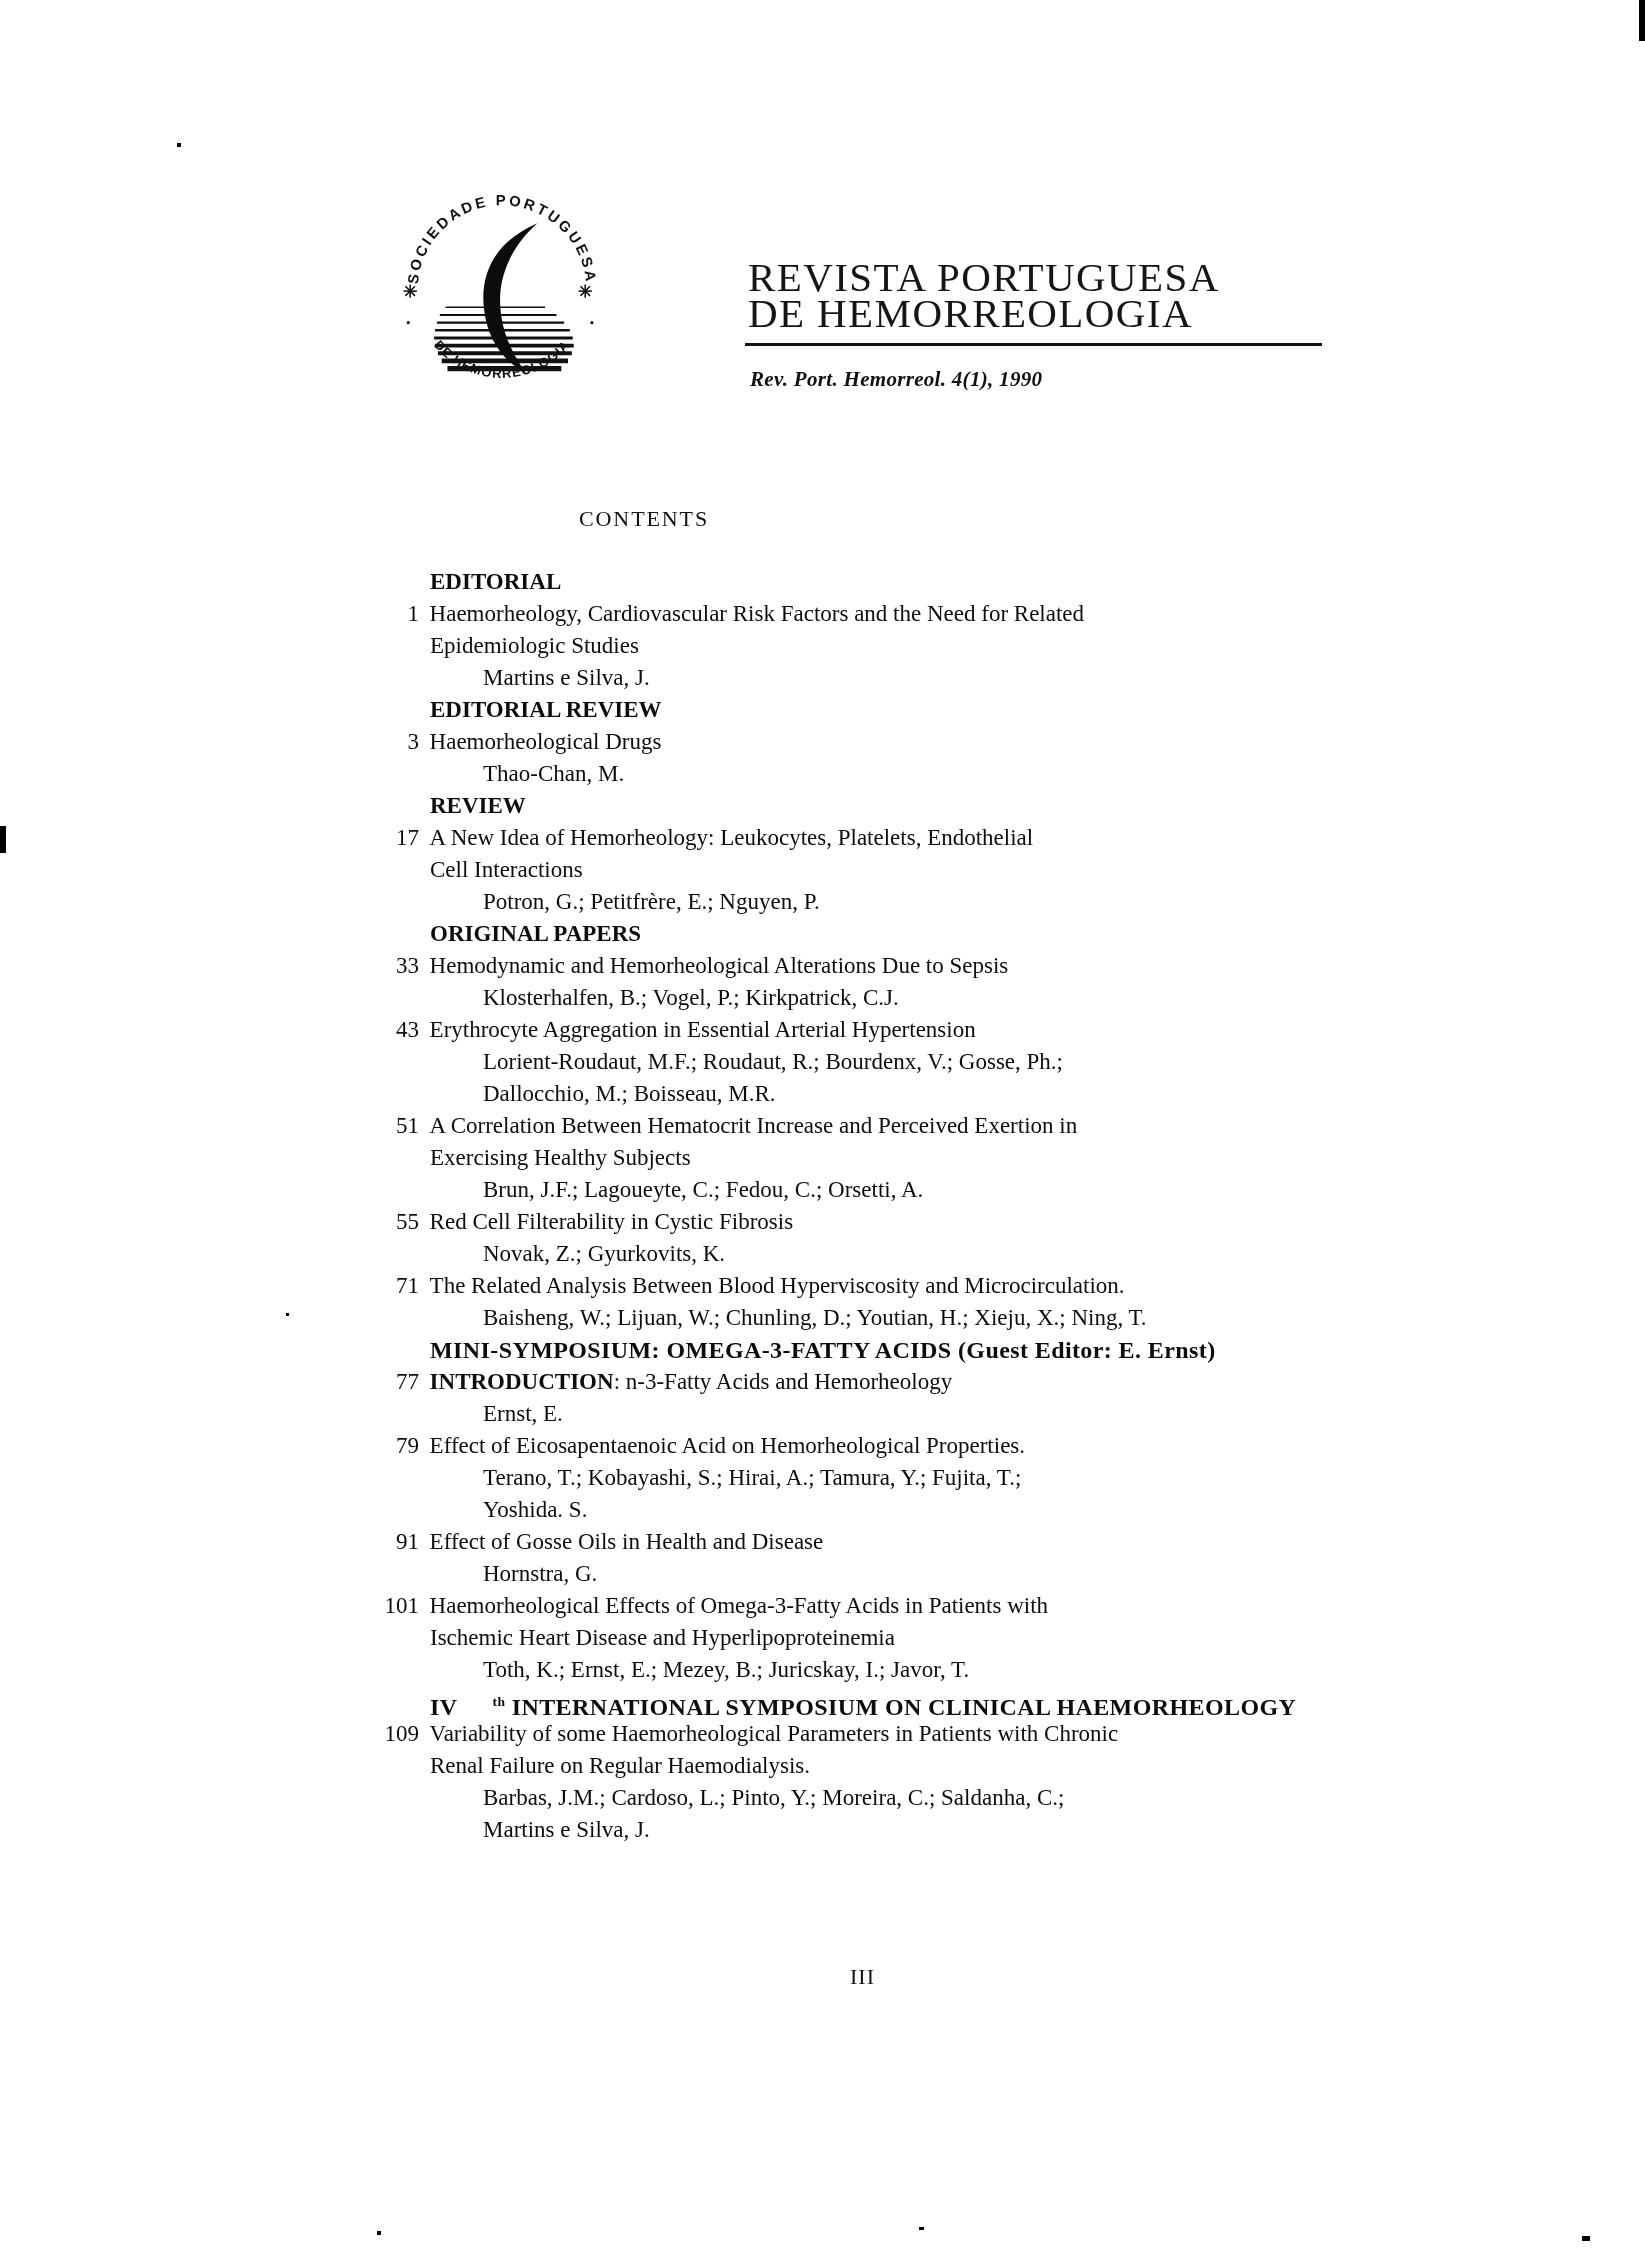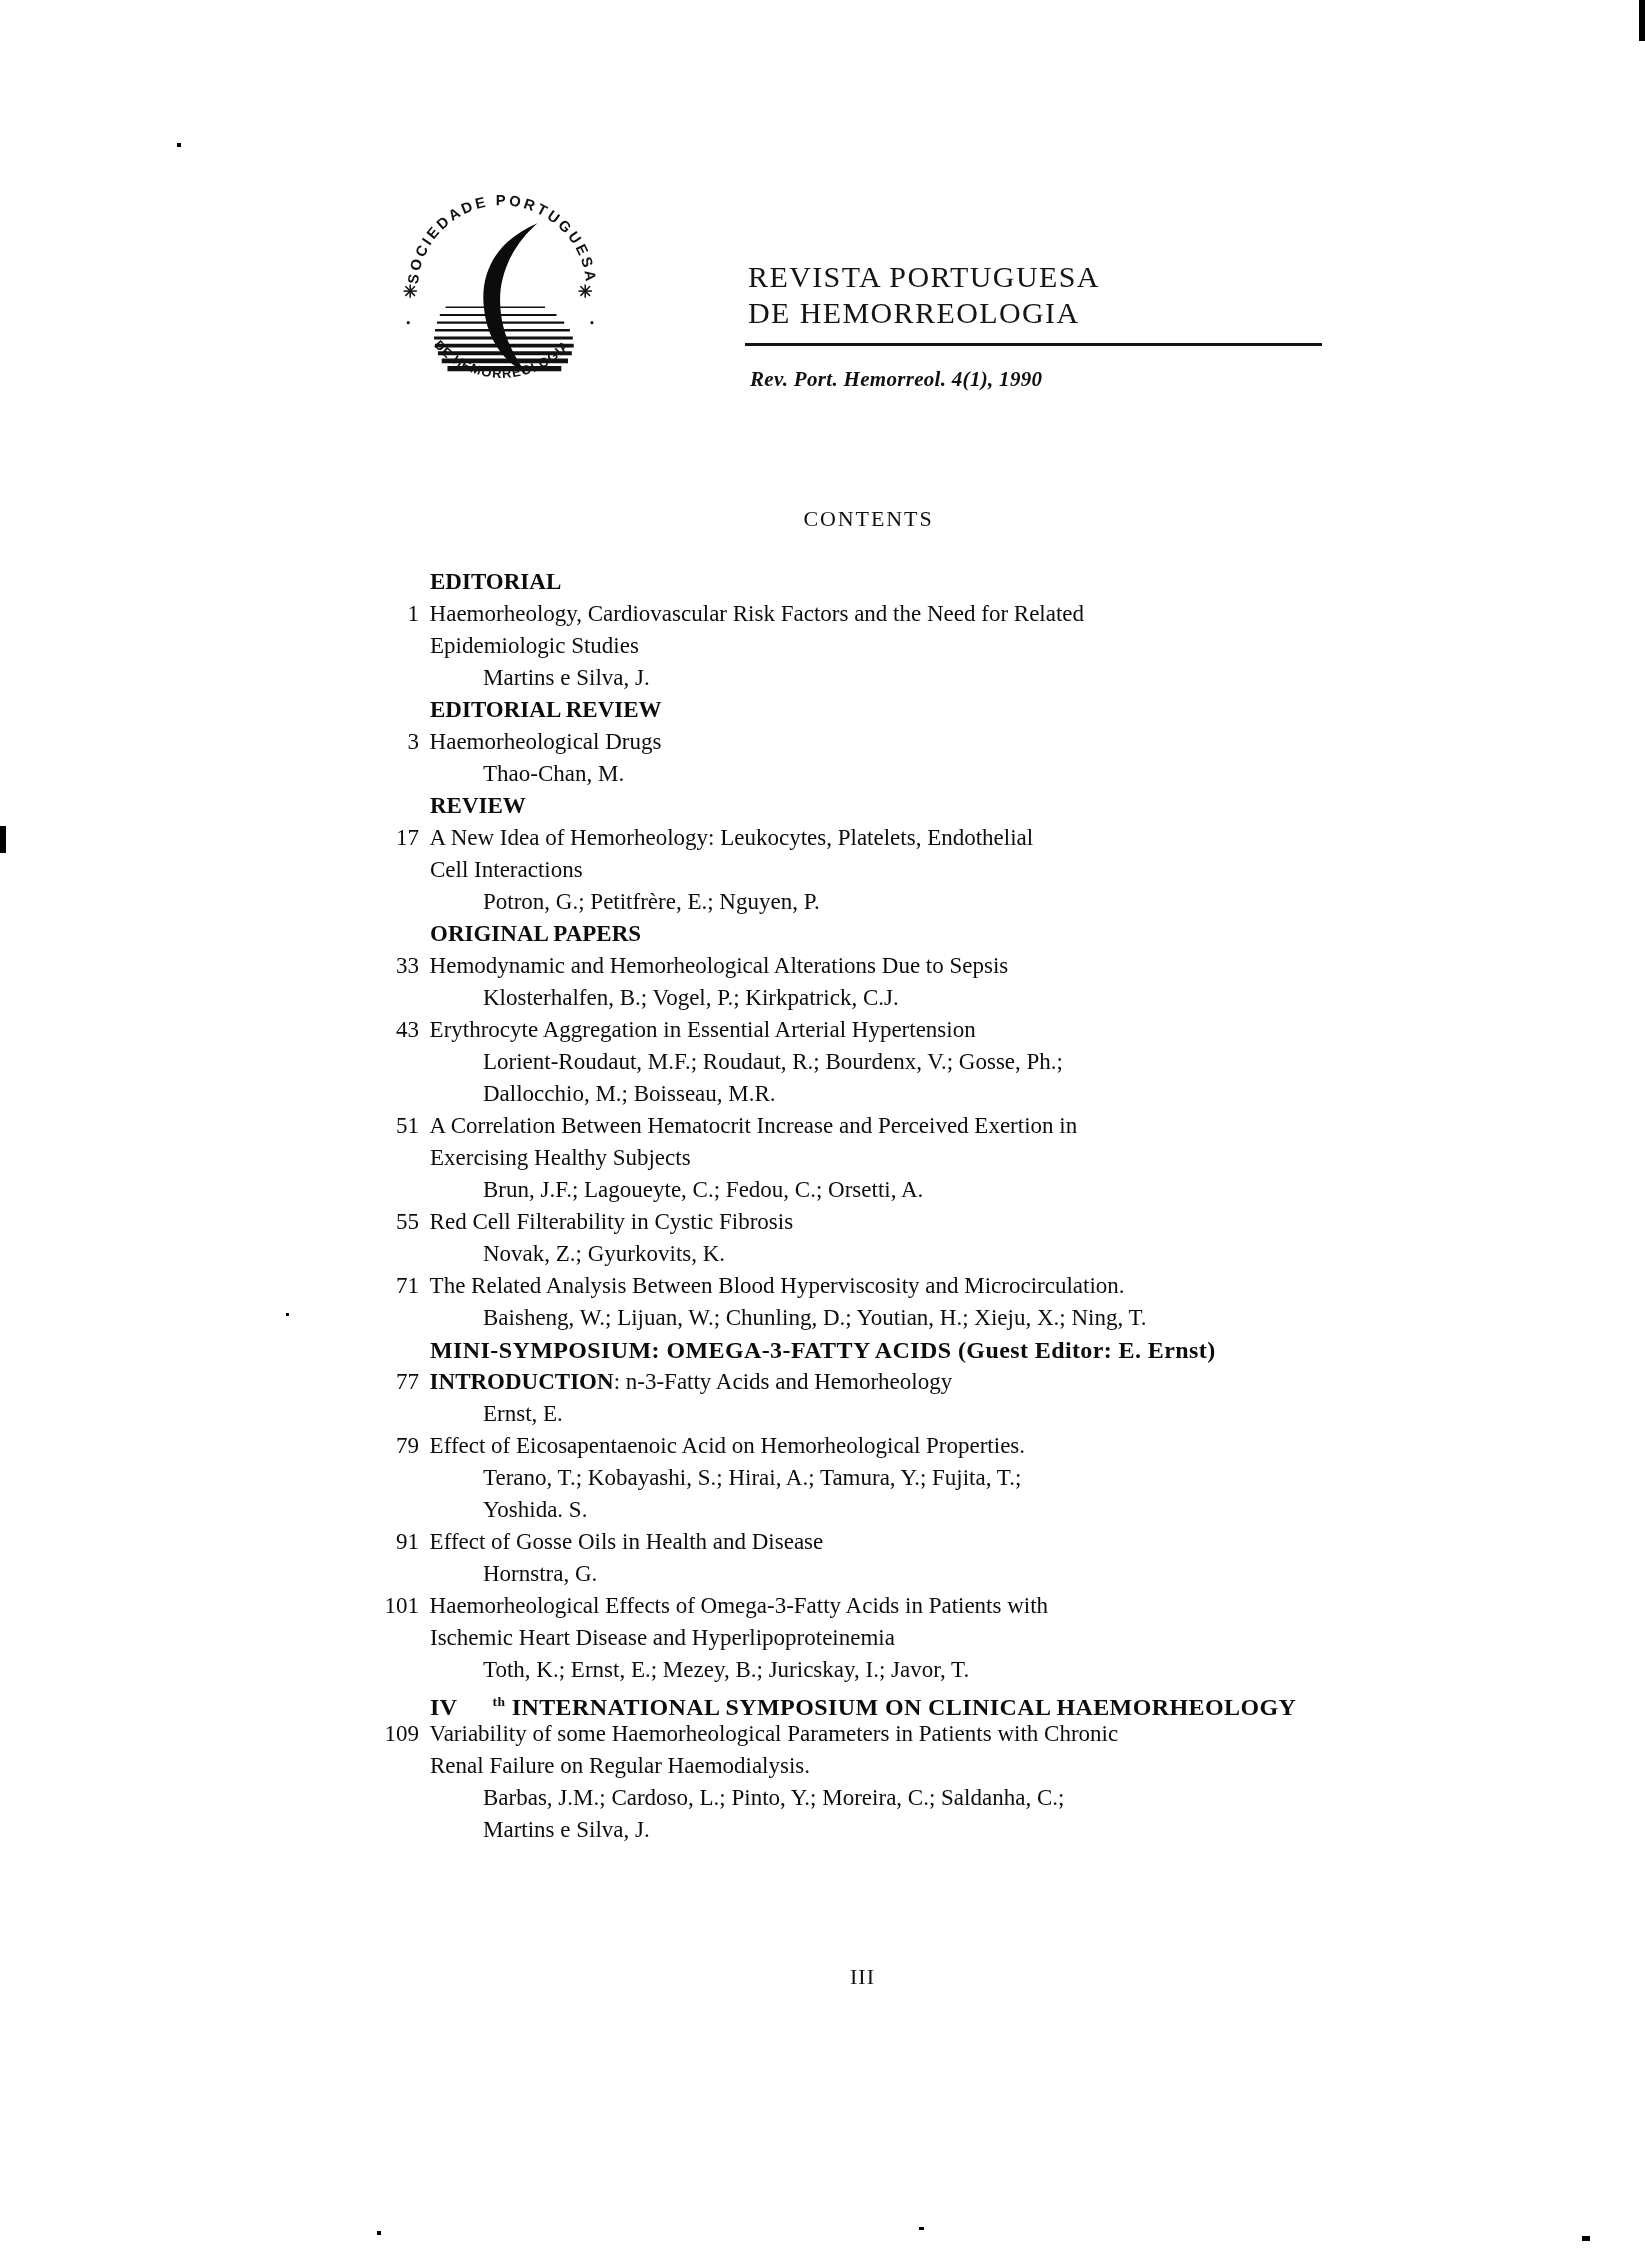--- a/index.html
+++ b/index.html
@@ -6,30 +6,30 @@
   .page{
     position:relative;width:1645px;height:2259px;background:#ffffff;
     overflow:hidden;font-family:"Liberation Serif",serif;color:#0d0d0d;
   }
   
   .logo{position:absolute;left:391px;top:183px;width:222px;height:220px;}
   .logo text{fill:#111;}
   
   .journal-title{
     position:absolute;left:748px;top:259px;
-    font-size:30px;line-height:36px;letter-spacing:1.4px;color:#151515;font-family:Liberation Serif, serif;
+    font-size:41px;line-height:36px;letter-spacing:1.4px;color:#151515;font-family:Liberation Serif, serif;
   }
   .header-rule{position:absolute;left:745px;top:343px;width:577px;height:2.9px;background:#141414;}
   .citation{
     position:absolute;left:750px;top:367px;
     font-size:21px;font-weight:700;letter-spacing:0.3px;color:#111;font-style:italic;
   }
   
   .contents-heading{
-    position:absolute;left:579px;top:506px;width:579px;text-align:center;
+    position:absolute;left:579px;top:506px;width:579px;
     font-size:22px;letter-spacing:1.9px;color:#111;
   }
   .toc{position:absolute;left:367px;top:566px;width:1139px;font-size:23px;color:#0d0d0d;}
   .toc .row{height:32px;line-height:32px;white-space:nowrap;display:flex;}
   .toc .num{width:52px;text-align:right;flex:none;}
   .toc .title{margin-left:10.6px;}
   .toc .section{padding-left:63px;font-weight:700;font-size:23px;}
   .toc .symposium{padding-left:63px;font-weight:700;font-size:24px;letter-spacing:0.4px;}
   .toc .continuation{padding-left:63px;}
   .toc .authors{padding-left:116px;}

